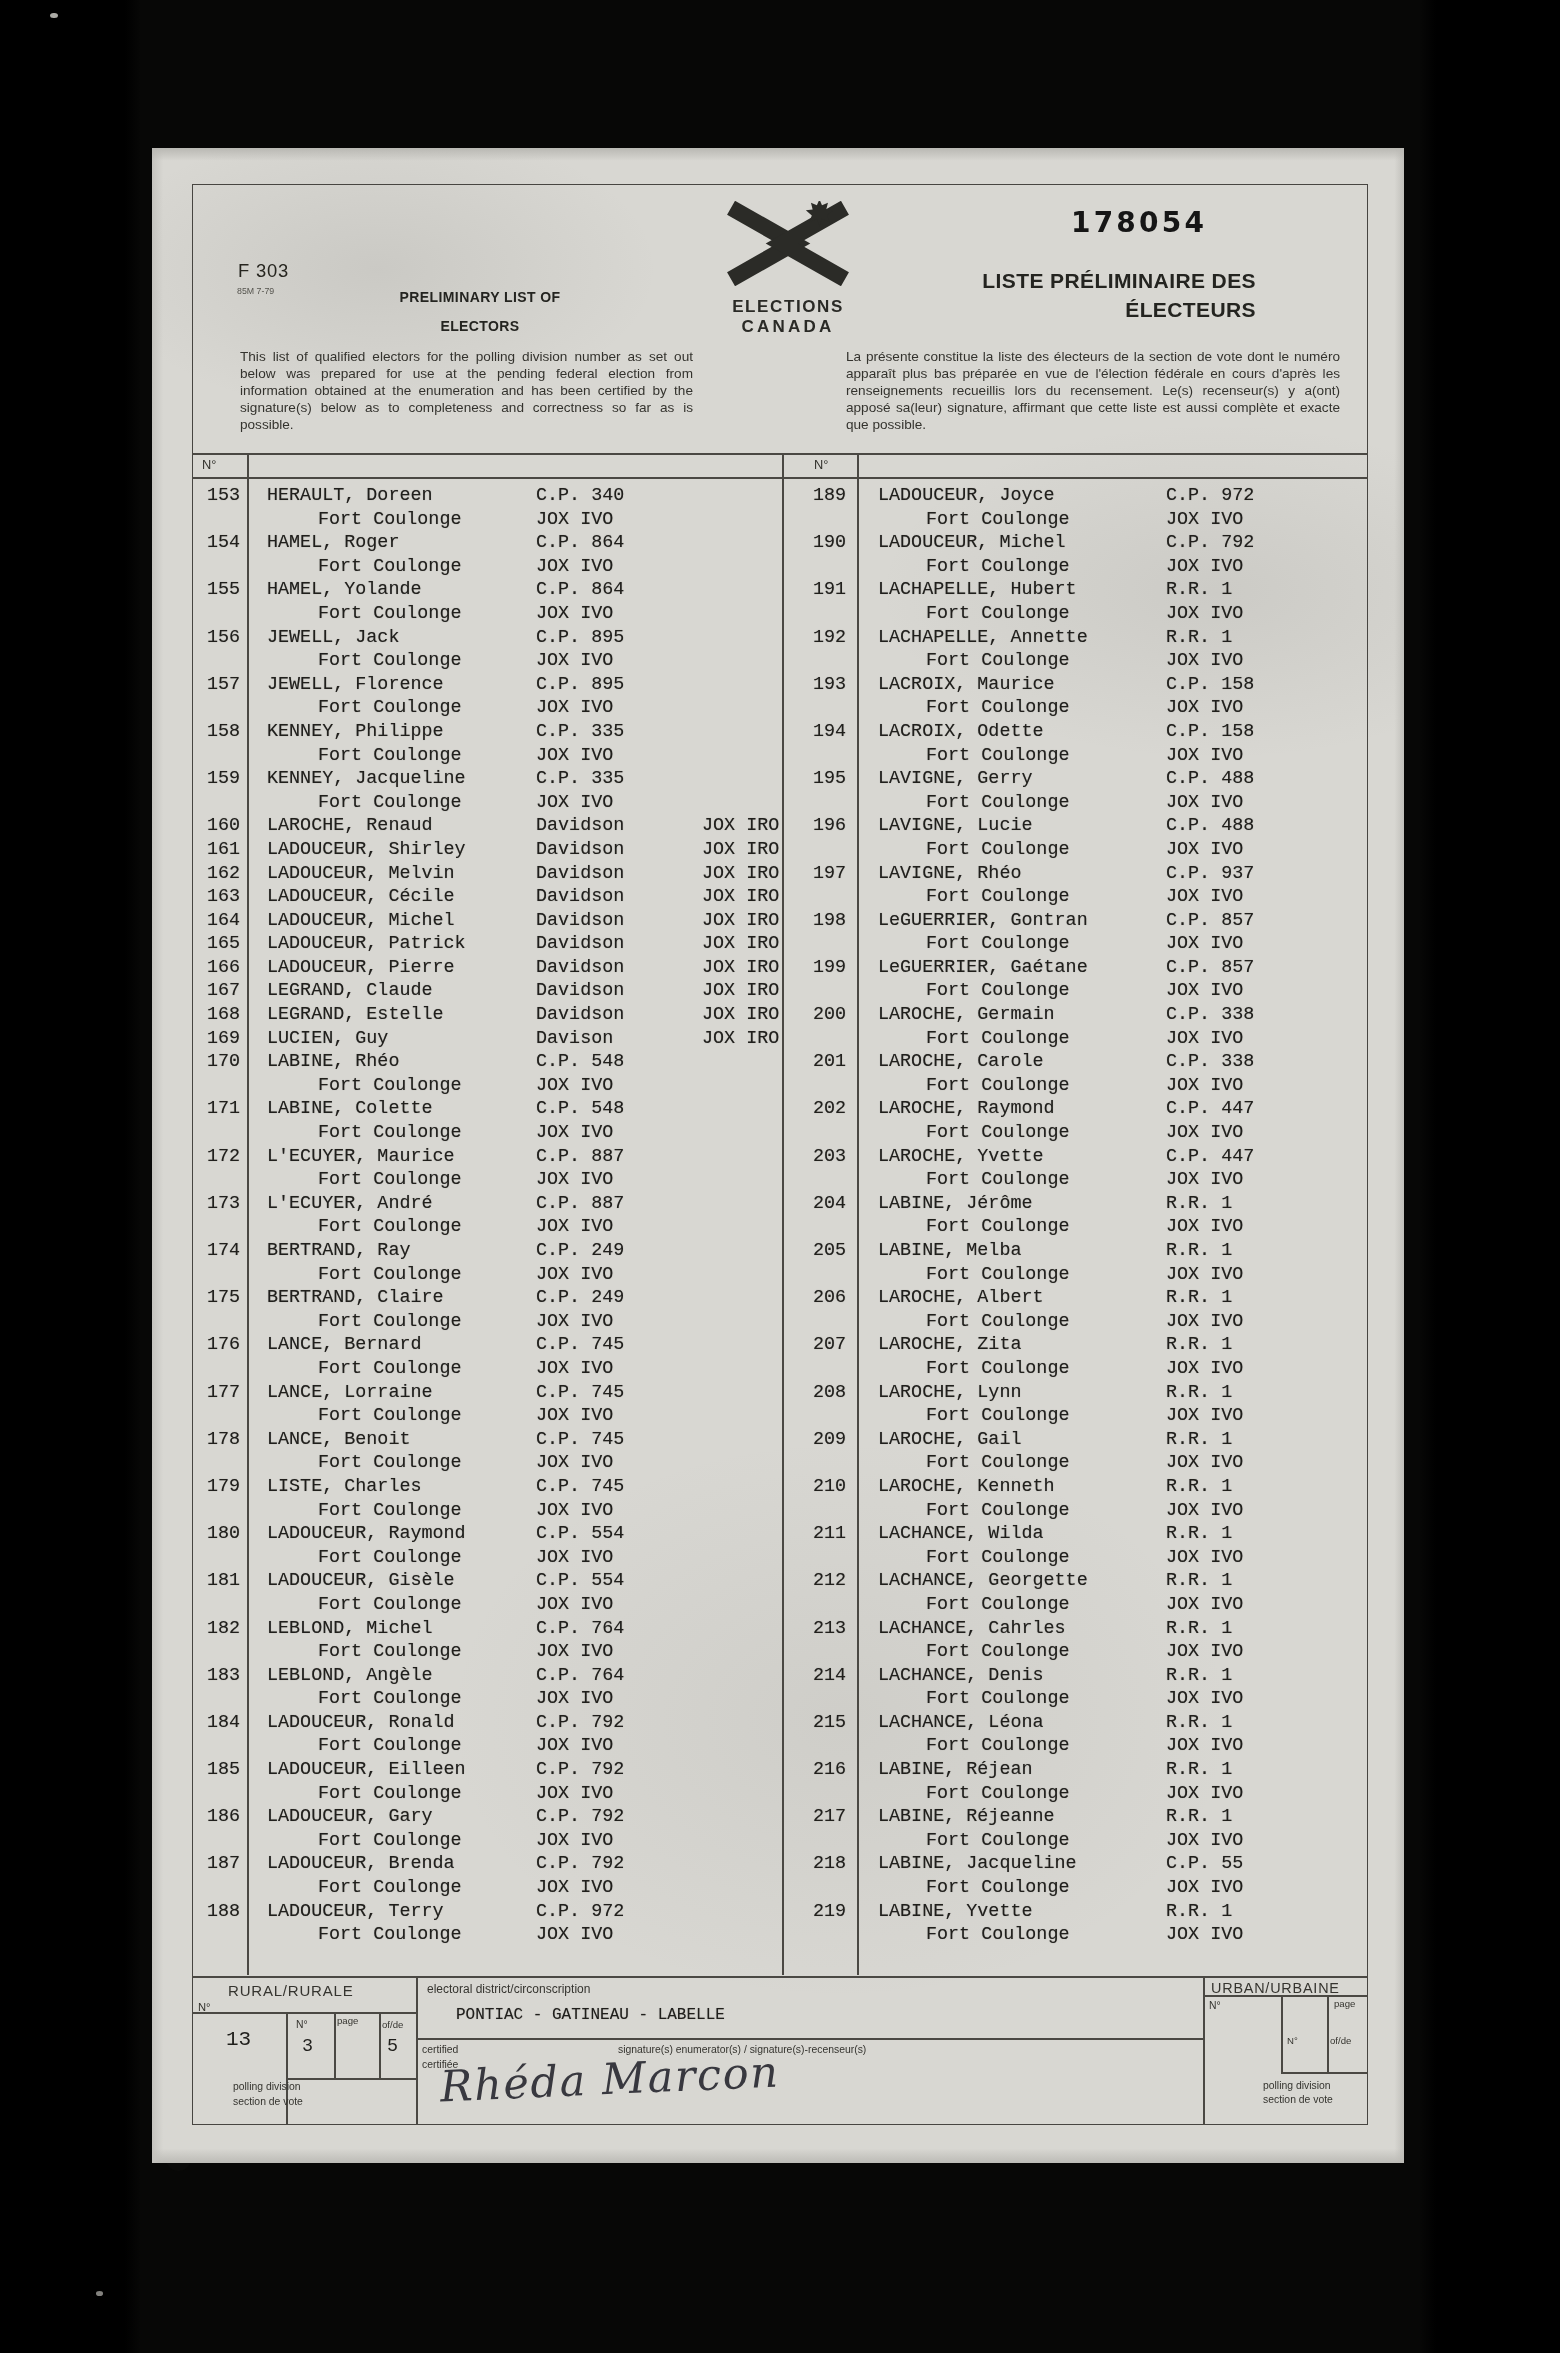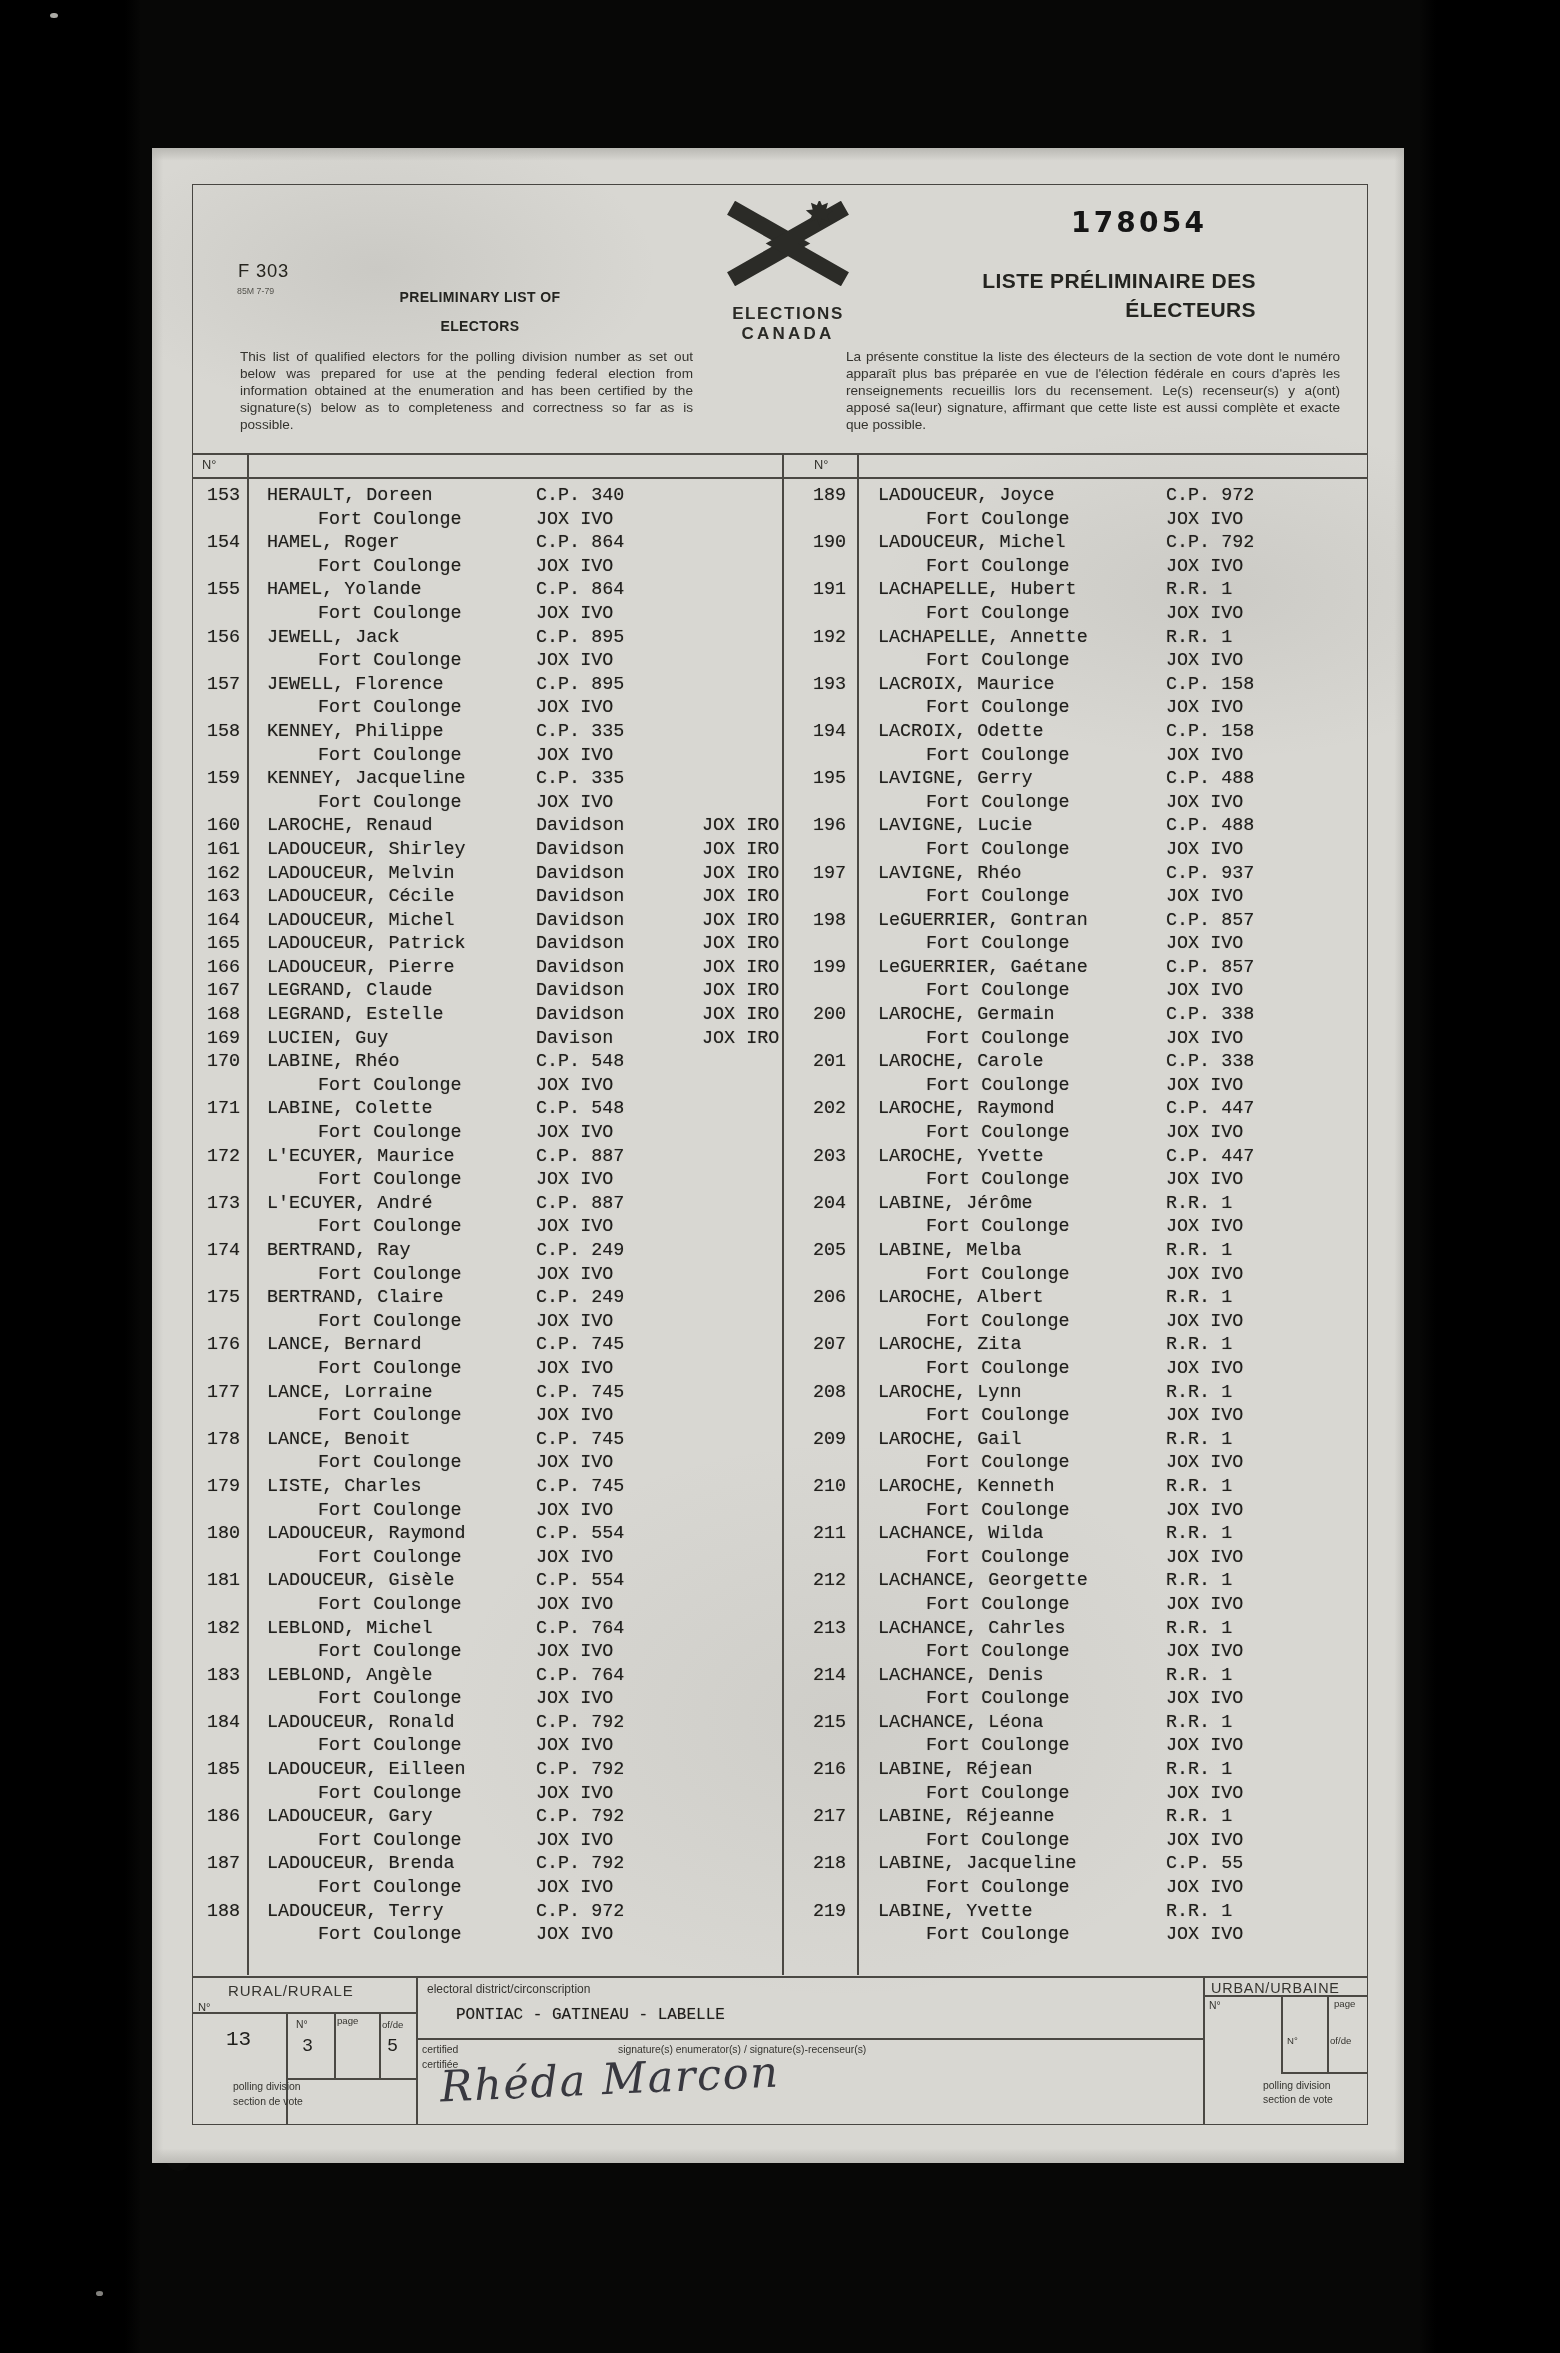--- a/index.html
+++ b/index.html
@@ -22,21 +22,21 @@
 
   .stamp{position:absolute;left:919px;top:58px;font-family:"DejaVu Sans",sans-serif;font-weight:800;font-size:28px;letter-spacing:3.2px;color:#161616;}
   .form-no{position:absolute;left:86px;top:112px;font-size:18.4px;color:#26251f;letter-spacing:0.8px;}
   .form-code{position:absolute;left:85px;top:138px;font-size:8.8px;color:#55544e;}
 
   .title-en{position:absolute;left:200px;top:116px;width:256px;text-align:center;font-size:14px;font-weight:bold;color:#242420;line-height:29px;letter-spacing:0.4px;margin-top:19px;}
   .title-fr{position:absolute;left:784px;top:118px;width:320px;text-align:right;font-size:21px;font-weight:bold;color:#242420;line-height:29px;letter-spacing:0.4px;}
 
   .logo{position:absolute;left:560px;top:53px;width:152px;text-align:center;color:#2a2a26;}
   .logo svg{display:block;margin:0 auto;}
-  .logo-line1{font-size:17px;font-weight:bold;letter-spacing:1.6px;margin-top:18px;}
+  .logo-line1{font-size:17px;font-weight:bold;letter-spacing:1.6px;margin-top:11px;}
   .logo-line2{font-size:17px;font-weight:bold;letter-spacing:3.2px;}
 
   .para{position:absolute;margin:0;font-size:13.6px;line-height:17px;color:#34332e;text-align:justify;}
   .para-en{left:88px;top:200px;width:453px;}
   .para-fr{left:694px;top:200px;width:494px;}
 
   .colhead{position:absolute;top:309px;font-size:12.8px;color:#33322d;}
   .colhead.left{left:50px;}
   .colhead.right{left:662px;}
 

